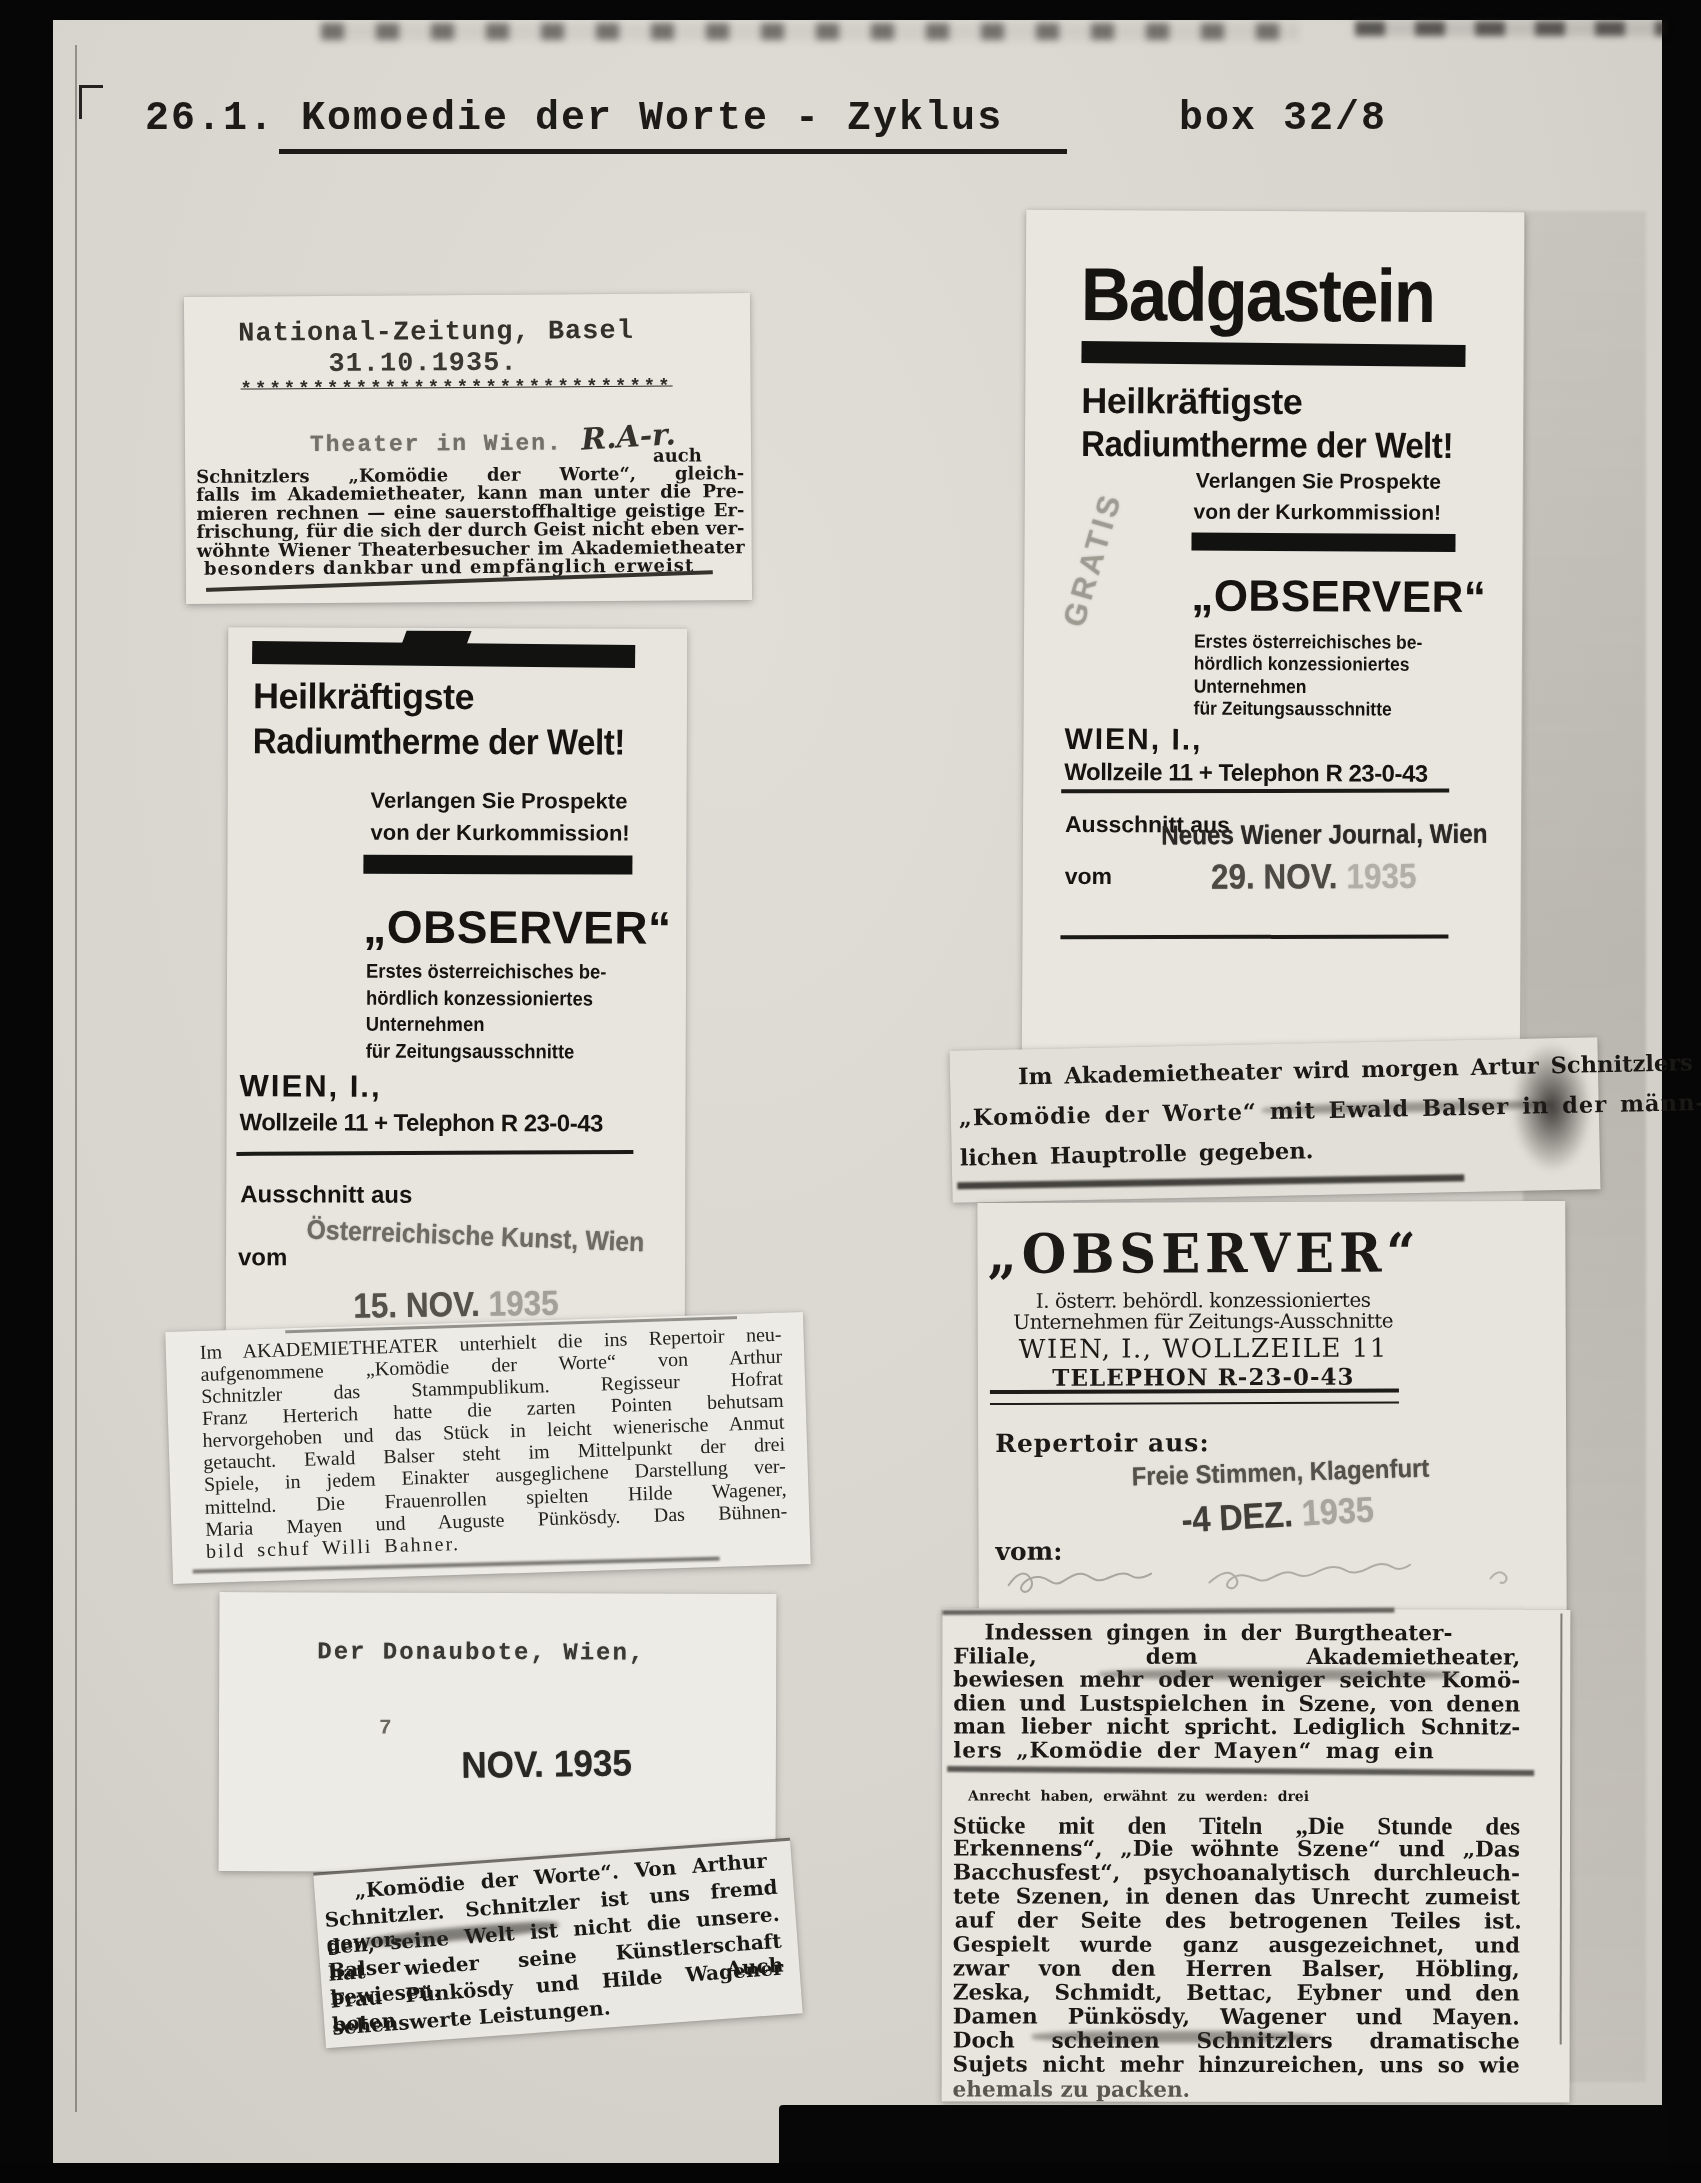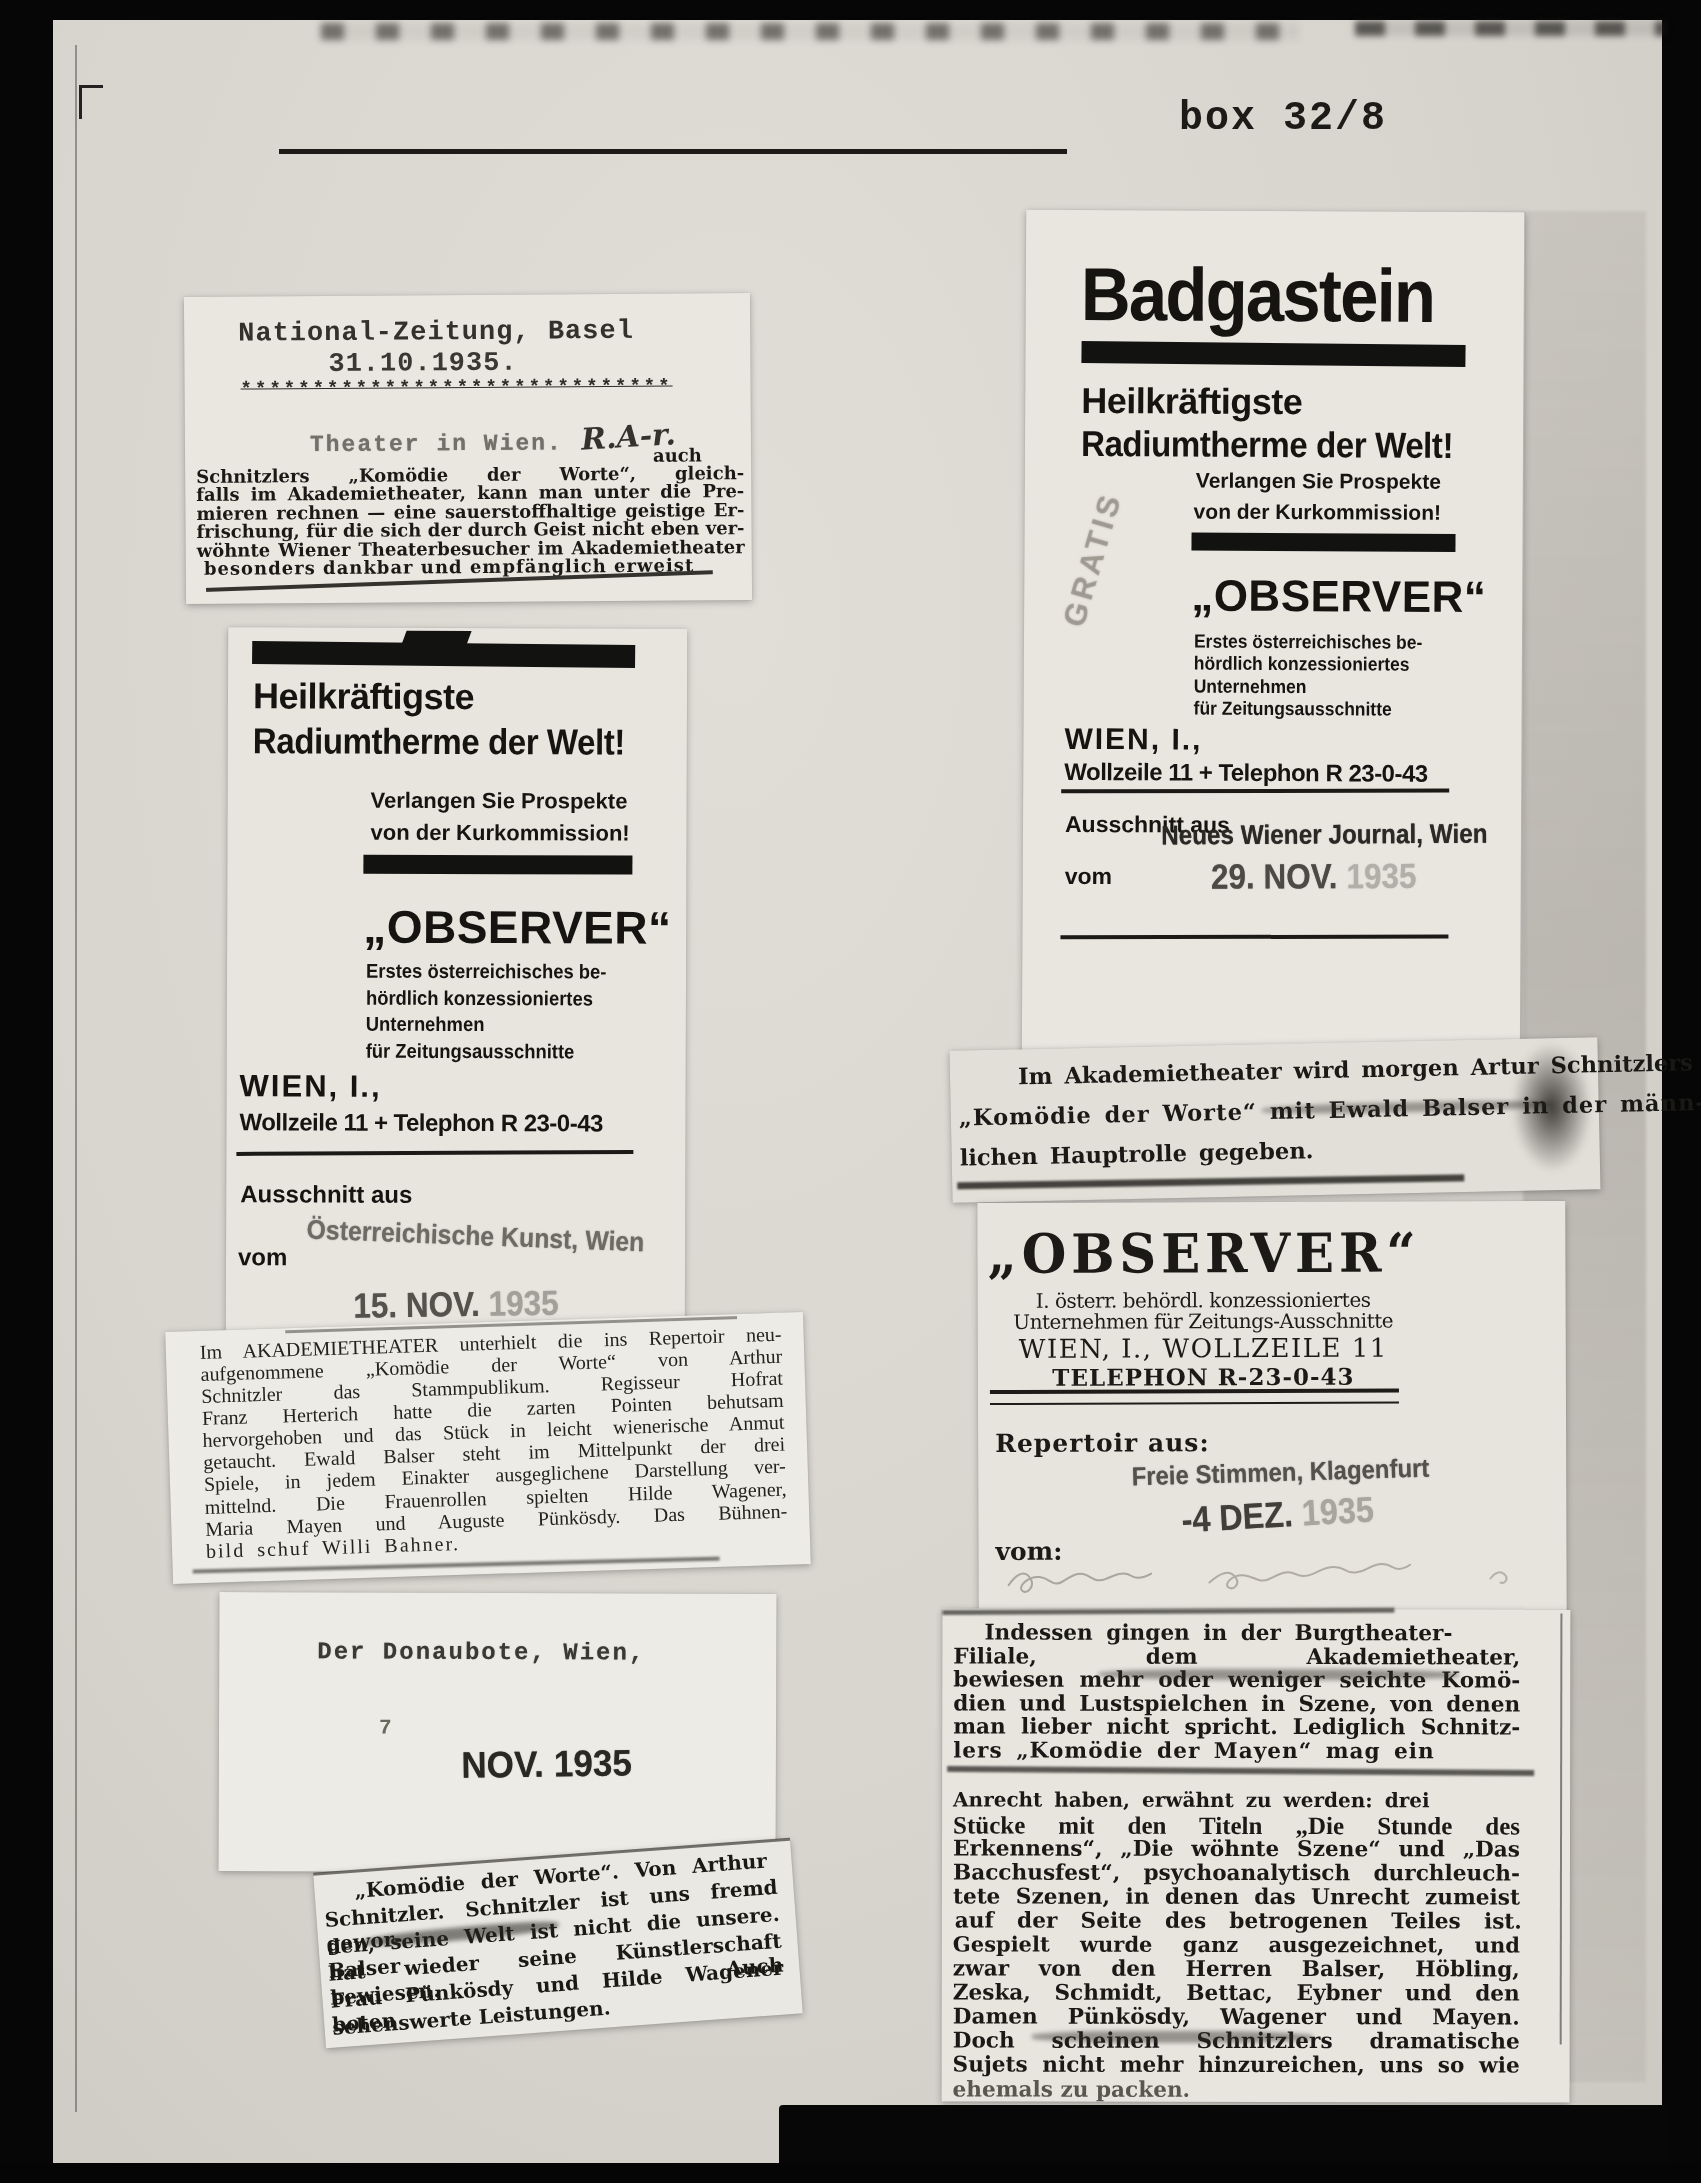--- a/index.html
+++ b/index.html
@@ -30,20 +30,21 @@
 
   <div class="abs" style="left:321px;top:23px;width:978px;height:17px;filter:blur(3.5px);
               background:repeating-linear-gradient(90deg,rgba(28,26,23,.55) 0 23px,rgba(28,26,23,.06) 23px 55px);"></div>
   <div class="abs" style="left:1355px;top:21px;width:311px;height:15px;filter:blur(3px);
               background:repeating-linear-gradient(90deg,rgba(22,20,18,.65) 0 30px,rgba(22,20,18,.1) 30px 60px);"></div>
   <div class="abs" style="left:75px;top:45px;width:1.5px;height:2067px;background:rgba(62,60,55,.45);"></div>
   <div class="abs" style="left:1523px;top:211px;width:123px;height:1871px;filter:blur(1.5px);opacity:.5;
               background:linear-gradient(180deg,rgba(138,134,126,.35),rgba(117,113,105,.55) 40%,rgba(138,134,126,.3));"></div>
   <div class="abs" style="left:79px;top:85px;width:21px;height:31px;border-left:3.5px solid #232220;border-top:3.5px solid #232220;"></div>
 
+  <div class="abs mono" style="left:145px;top:96px;font-size:40px;letter-spacing:2px;">26.1. Komoedie der Worte - Zyklus</div>
   <div class="abs mono" style="left:1179px;top:96px;font-size:40px;letter-spacing:2px;">box 32/8</div>
   <div class="abs" style="left:279px;top:149px;width:788px;height:5px;background:#1c1b18;filter:blur(0.3px);"></div>
 
   <div class="abs clip" style="left:185px;top:295px;width:566px;height:307px;transform:rotate(-.4deg);background:#eae7e1;">
     <div class="abs mono" style="left:54px;top:22px;font-size:27px;letter-spacing:1px;color:#33312c;">National-Zeitung, Basel</div>
     <div class="abs mono" style="left:144px;top:53px;font-size:27px;letter-spacing:1px;color:#3a3833;">31.10.1935.</div>
     <div class="abs mono" style="left:56px;top:82px;font-size:19px;letter-spacing:3px;color:#2f2d29;text-decoration:line-through;">******************************</div>
     <div class="abs mono" style="left:125px;top:136px;font-size:23px;letter-spacing:2px;color:#73706a;text-shadow:0 0 1px rgba(115,112,106,.8);">Theater in Wien.</div>
     <div class="abs" style="left:396px;top:125px;font-size:30px;font-family:'DejaVu Serif',serif;font-style:italic;font-weight:700;color:#34322d;transform:rotate(-3deg);">R.A-r.</div>
     <div class="abs frak" style="left:468px;top:151px;font-size:18px;">auch</div>
@@ -175,21 +176,21 @@
     <div class="abs" style="left:0;top:0;width:72%;height:5px;background:rgba(32,30,26,.65);filter:blur(0.8px);transform:rotate(-.4deg);"></div>
     <div class="abs" style="right:8px;top:4px;width:2.5px;height:431px;background:rgba(42,40,36,.55);"></div>
     <div class="abs frak" style="left:42px;top:11px;font-size:21.6px;word-spacing:6px;">Indessen gingen in der Burgtheater-</div>
     <div class="abs frak j" style="left:11px;top:35px;width:567px;font-size:21.6px;">Filiale, dem Akademietheater,</div>
     <div class="abs frak j" style="left:11px;top:58px;width:567px;font-size:21.6px;">bewiesen mehr oder weniger seichte Komö-</div>
     <div class="abs frak j" style="left:11px;top:82px;width:567px;font-size:21.6px;">dien und Lustspielchen in Szene, von denen</div>
     <div class="abs frak j" style="left:11px;top:105px;width:567px;font-size:21.6px;">man lieber nicht spricht. Lediglich Schnitz-</div>
     <div class="abs frak" style="left:11px;top:129px;font-size:21.6px;word-spacing:5px;letter-spacing:1px;">lers „Komödie der Mayen“ mag ein</div>
     <div class="abs smudge" style="left:156px;top:60px;width:361px;height:11px;background:rgba(48,45,40,.45);"></div>
     <div class="abs" style="left:5px;top:159px;width:587px;height:6px;background:rgba(30,28,24,.7);filter:blur(0.8px);transform:rotate(.3deg);"></div>
-    <div class="abs frak" style="left:11px;top:179px;font-size:20px;word-spacing:5px;">Anrecht haben, erwähnt zu werden: drei</div>
+    <div class="abs frak" style="left:26px;top:179px;font-size:14px;word-spacing:5px;">Anrecht haben, erwähnt zu werden: drei</div>
     <div class="abs frak j" style="left:11px;top:203px;width:567px;font-size:25px;font-family:Liberation Serif, serif;">Stücke mit den Titeln „Die Stunde des</div>
     <div class="abs frak j" style="left:11px;top:227px;width:567px;font-size:21.6px;">Erkennens“, „Die wöhnte Szene“ und „Das</div>
     <div class="abs frak j" style="left:11px;top:251px;width:567px;font-size:21.6px;">Bacchusfest“, psychoanalytisch durchleuch-</div>
     <div class="abs frak j" style="left:11px;top:275px;width:567px;font-size:21.6px;">tete Szenen, in denen das Unrecht zumeist</div>
     <div class="abs frak j" style="left:13px;top:299px;width:567px;font-size:21.6px;">auf der Seite des betrogenen Teiles ist.</div>
     <div class="abs frak j" style="left:11px;top:323px;width:567px;font-size:21px;">Gespielt wurde ganz ausgezeichnet, und</div>
     <div class="abs frak j" style="left:11px;top:347px;width:567px;font-size:21.6px;">zwar von den Herren Balser, Höbling,</div>
     <div class="abs frak j" style="left:11px;top:371px;width:567px;font-size:21.6px;">Zeska, Schmidt, Bettac, Eybner und den</div>
     <div class="abs frak j" style="left:11px;top:395px;width:567px;font-size:21.6px;">Damen Pünkösdy, Wagener und Mayen.</div>
     <div class="abs frak j" style="left:11px;top:419px;width:567px;font-size:21.6px;">Doch scheinen Schnitzlers dramatische</div>

